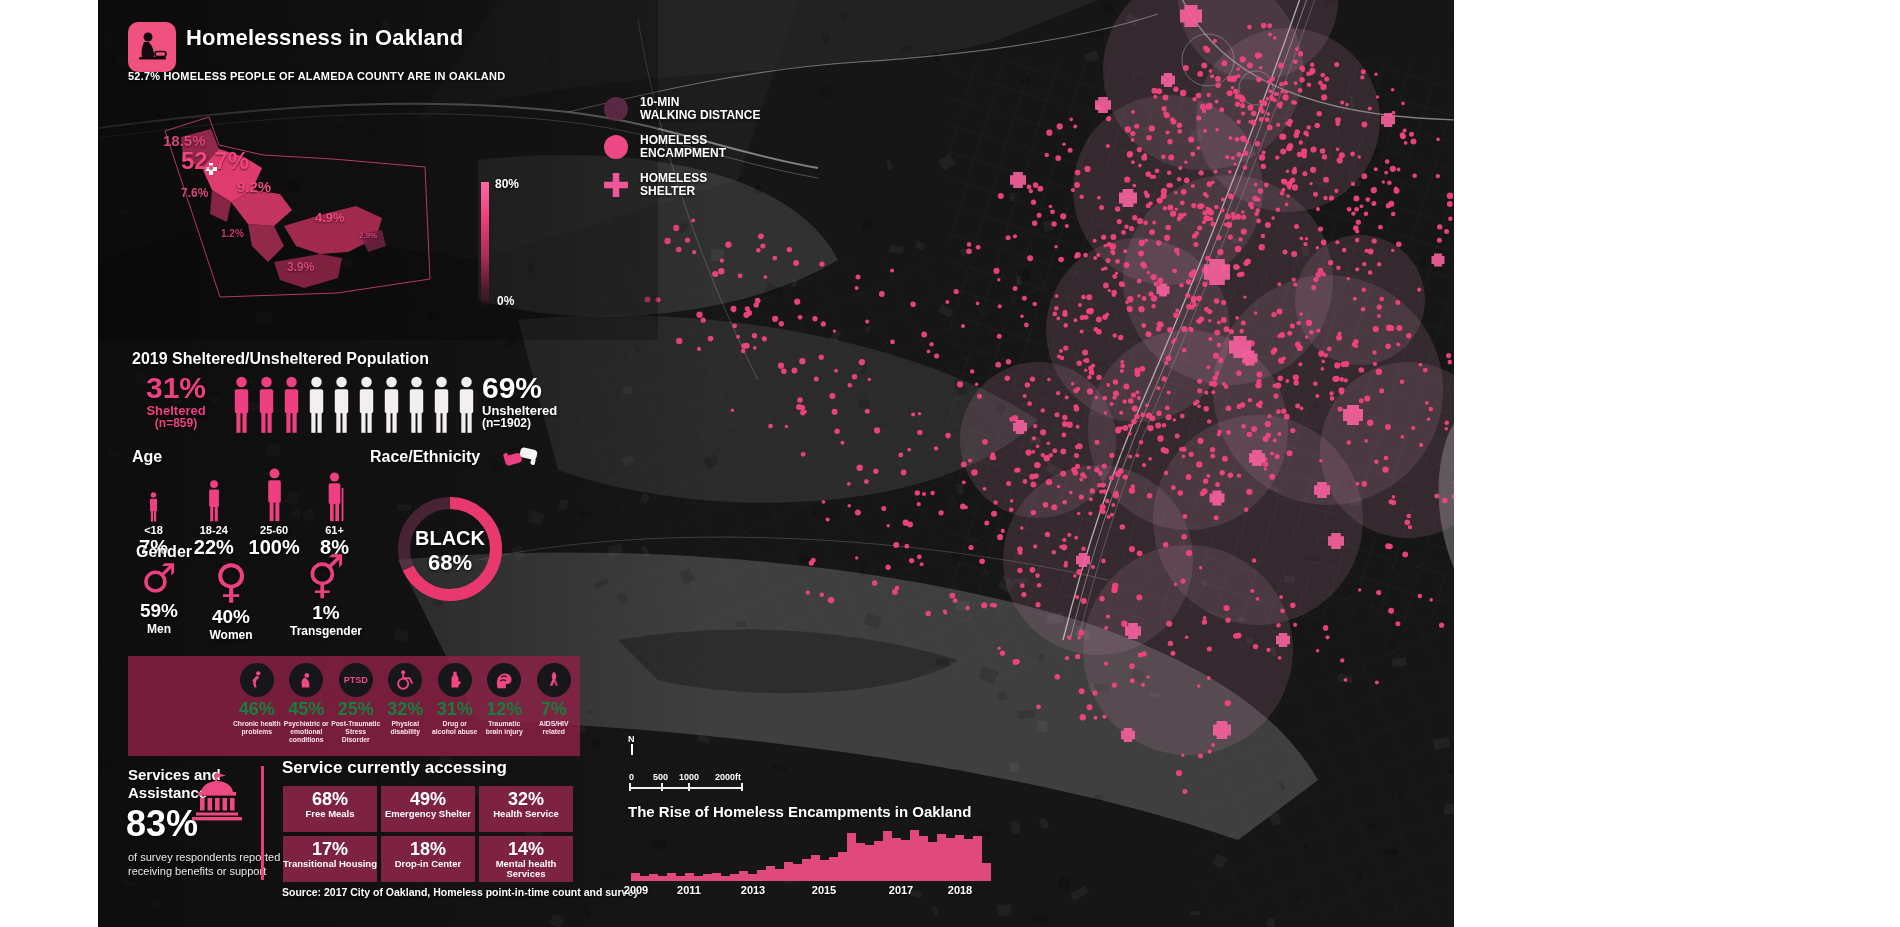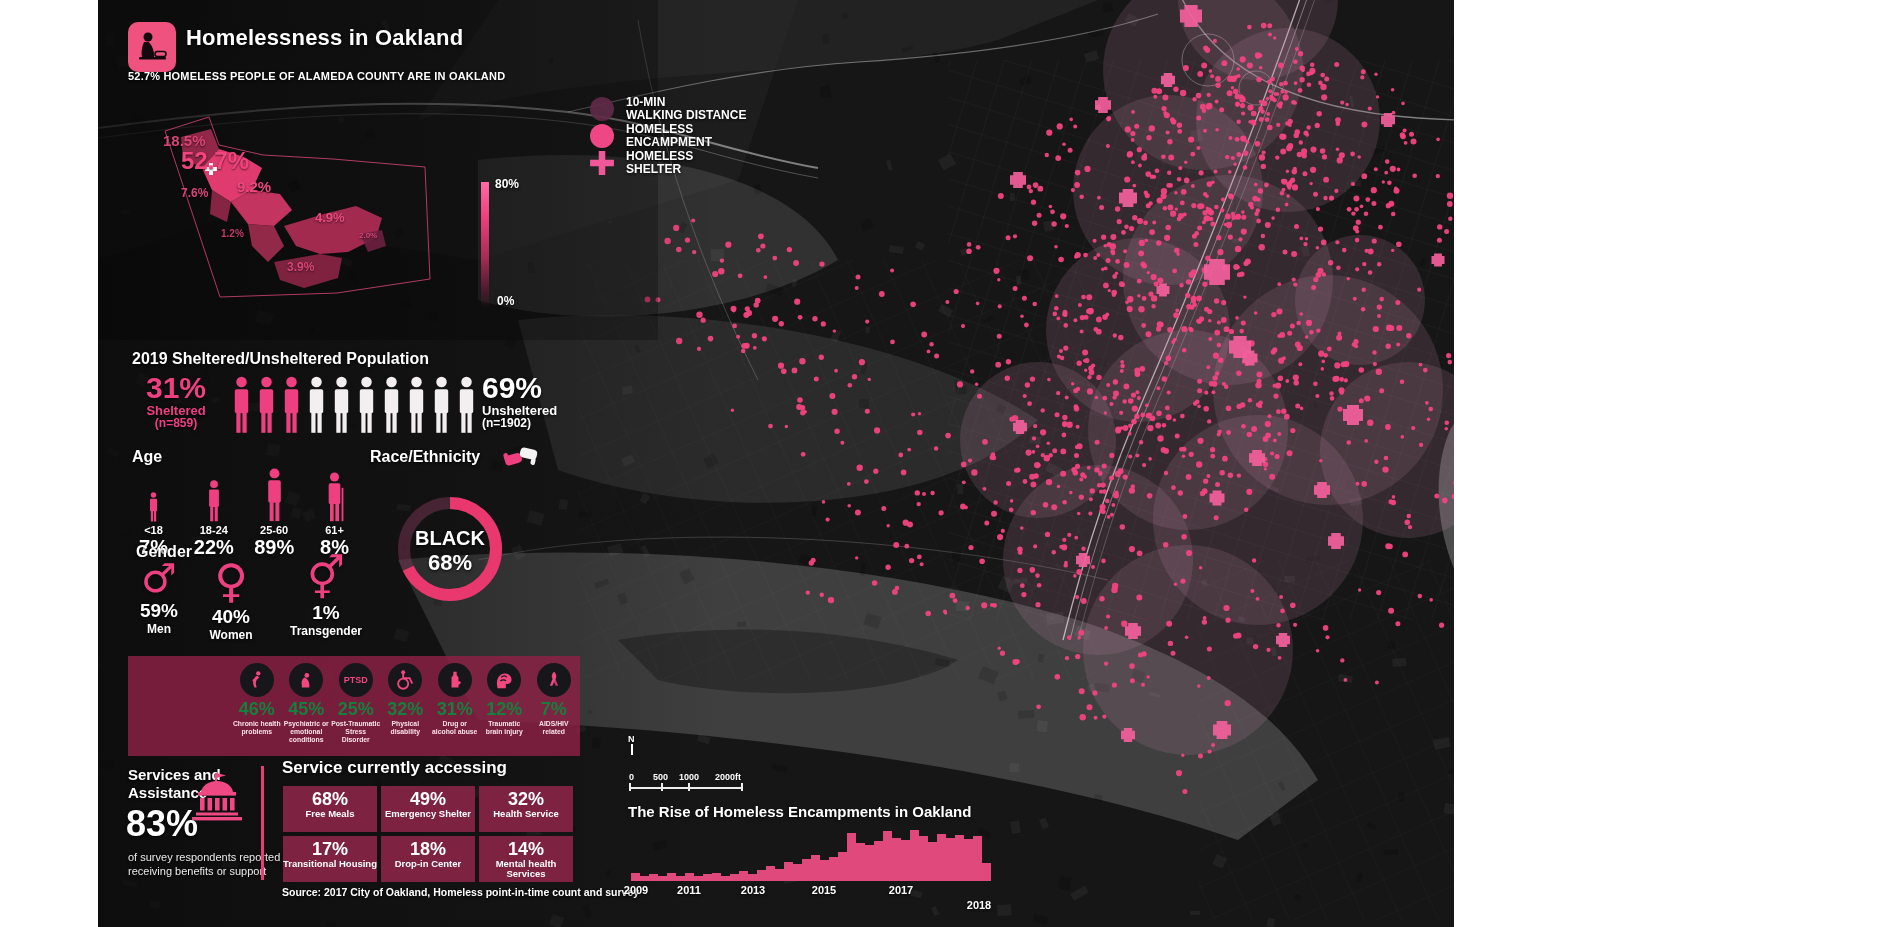--- a/index.html
+++ b/index.html
@@ -11,21 +11,21 @@
 .sh{text-shadow:0 1px 3px rgba(0,0,0,.85)}
 .w{color:#fff}.b{font-weight:bold}
 .header-icon{left:30px;top:22px;width:48px;height:50px;background:#f0527f;border-radius:10px;display:flex;align-items:center;justify-content:center}
 #title{left:88px;top:25px;font-size:22px;letter-spacing:.2px}
 #subtitle{left:30px;top:70px;font-size:11px;letter-spacing:.2px}
 #county{left:25px;top:105px;width:345px;height:235px}
 .clabel{position:absolute;font-weight:bold;text-shadow:0 1px 2px rgba(0,0,0,.6);white-space:nowrap;line-height:1}
 #gradbar{left:383px;top:182px;width:8px;height:125px;background:linear-gradient(to bottom,#ff6aa6,#ef3f7d 28%,#a82c56 60%,#511a30 85%,rgba(50,18,32,.05))}
 #lbl80{left:397px;top:177px;font-size:12px}
 #lbl0{left:399px;top:294px;font-size:12px}
-#legend{left:490px;top:96px;display:flex;flex-direction:column;}
+#legend{left:504px;top:96px;display:flex;flex-direction:column;gap:11px}
 .lgrow{display:flex;align-items:center;gap:10px}
 .symwrap{width:28px;display:flex;justify-content:center;align-items:center}
 .symc{width:24px;height:24px;border-radius:50%;display:inline-block}
 .lgtxt{font-size:12px;font-weight:bold;color:#fff;line-height:1.12;text-shadow:0 1px 3px rgba(0,0,0,.85)}
 #pop-title{left:34px;top:350px;font-size:16px}
 #pop-shel{left:26px;top:372px;width:104px;text-align:center;color:#ee4081;line-height:1.05}
 #pop-unshel{left:384px;top:372px;width:104px;text-align:left;color:#fff;line-height:1.05}
 .bigpct{font-size:30px;font-weight:bold;display:block}
 .popsub{font-size:13px;font-weight:bold;display:block}
 .popn{font-size:12px;font-weight:bold;display:block}
@@ -1900,21 +1900,21 @@
         <div class="agecol">
           <div class="ageicon">
             <svg width="23" height="54" viewBox="0 0 24 60">
               <circle cx="12" cy="6" r="5.5" fill="#ee4081"></circle>
               <rect x="5" y="13.5" width="14" height="25" rx="2" fill="#ee4081"></rect>
               <rect x="6.6" y="38" width="4.4" height="21" fill="#ee4081"></rect>
               <rect x="13" y="38" width="4.4" height="21" fill="#ee4081"></rect>
             </svg>
           </div>
           <div class="agerange">25-60</div>
-          <div class="agepct">89%</div>
+          <div class="agepct">100%</div>
         </div>
         <div class="agecol">
           <div class="ageicon">
             <svg width="21" height="50" viewBox="0 0 24 60">
               <circle cx="12" cy="6" r="5.5" fill="#ee4081"></circle>
               <rect x="5" y="13.5" width="14" height="25" rx="2" fill="#ee4081"></rect>
               <rect x="6.6" y="38" width="4.4" height="21" fill="#ee4081"></rect>
               <rect x="13" y="38" width="4.4" height="21" fill="#ee4081"></rect>
               <rect x="20.5" y="19" width="2.2" height="40" fill="#ee4081"></rect>
             </svg>
@@ -2145,17 +2145,17 @@
         <div class="bar" style="height: 41.8px; background: rgb(224, 73, 124);"></div>
         <div class="bar" style="height: 44.9px; background: rgb(224, 73, 124);"></div>
         <div class="bar" style="height: 17.8px; background: rgb(224, 73, 124);"></div>
       </div>
   <div class="abs" id="chart-ticks">
         <span class="ytick" style="left: 5px;">2009</span>
         <span class="ytick" style="left: 58px;">2011</span>
         <span class="ytick" style="left: 122px;">2013</span>
         <span class="ytick" style="left: 193px;">2015</span>
         <span class="ytick" style="left: 270px;">2017</span>
-        <span class="ytick" style="left: 348px; margin-top: 15px;">2018</span>
+        <span class="ytick" style="left: 329px;">2018</span>
       </div>
 
  </div>
 </div>
 
 </body></html>

